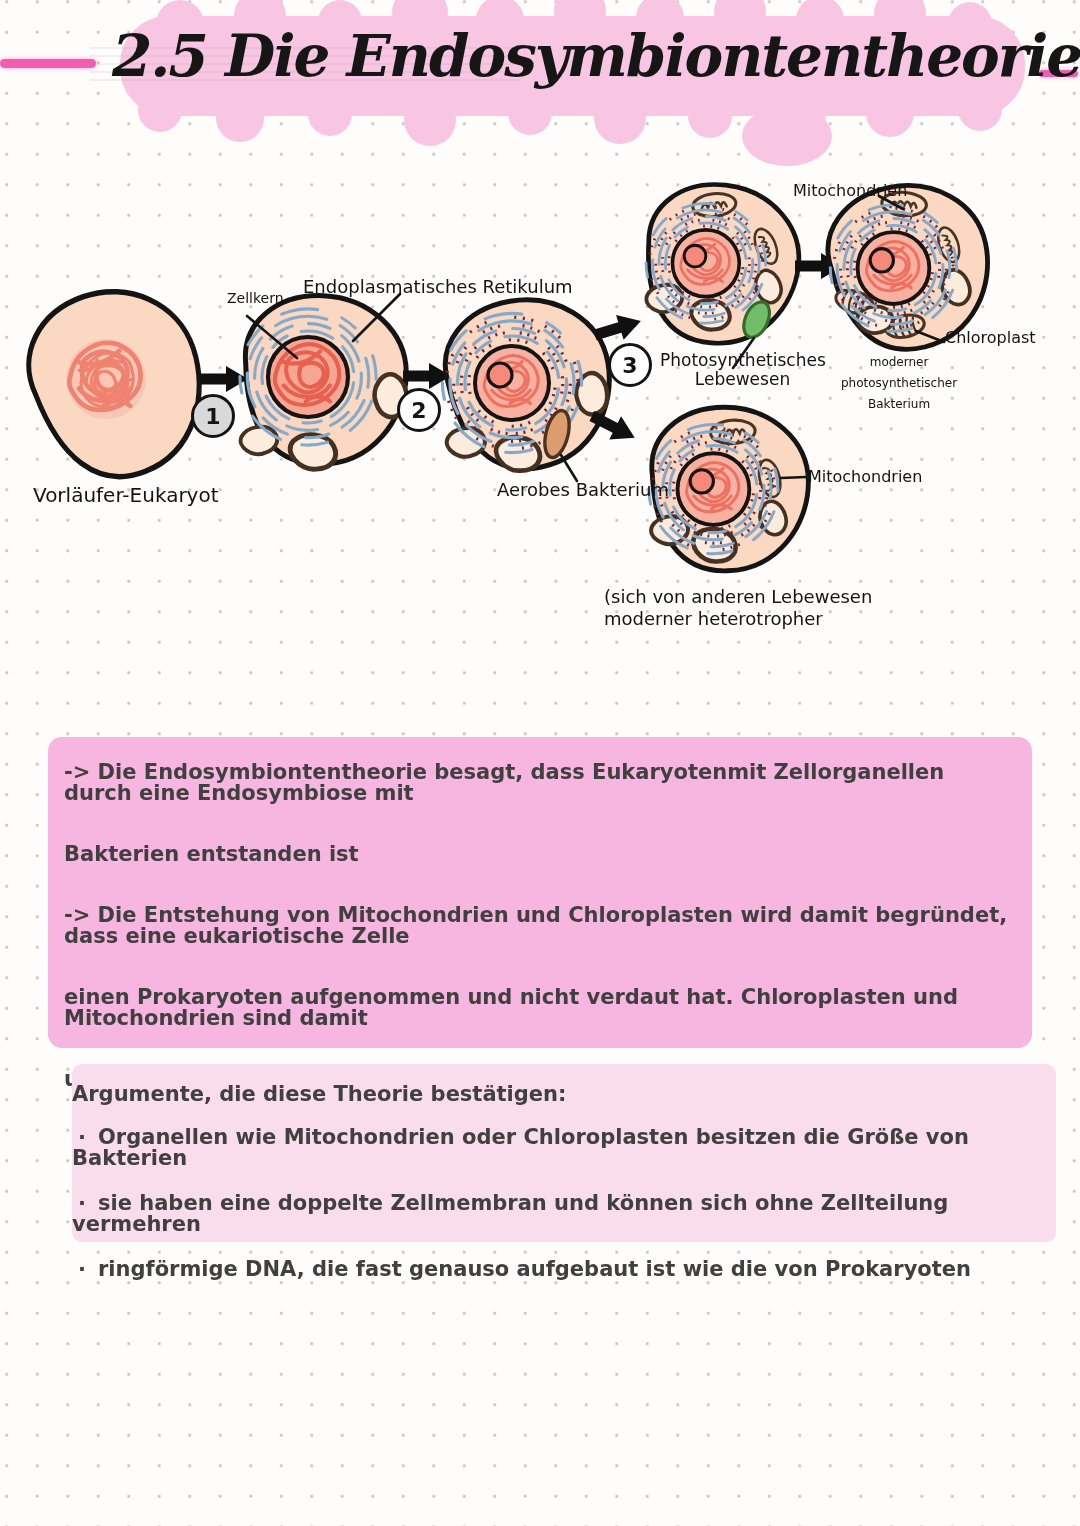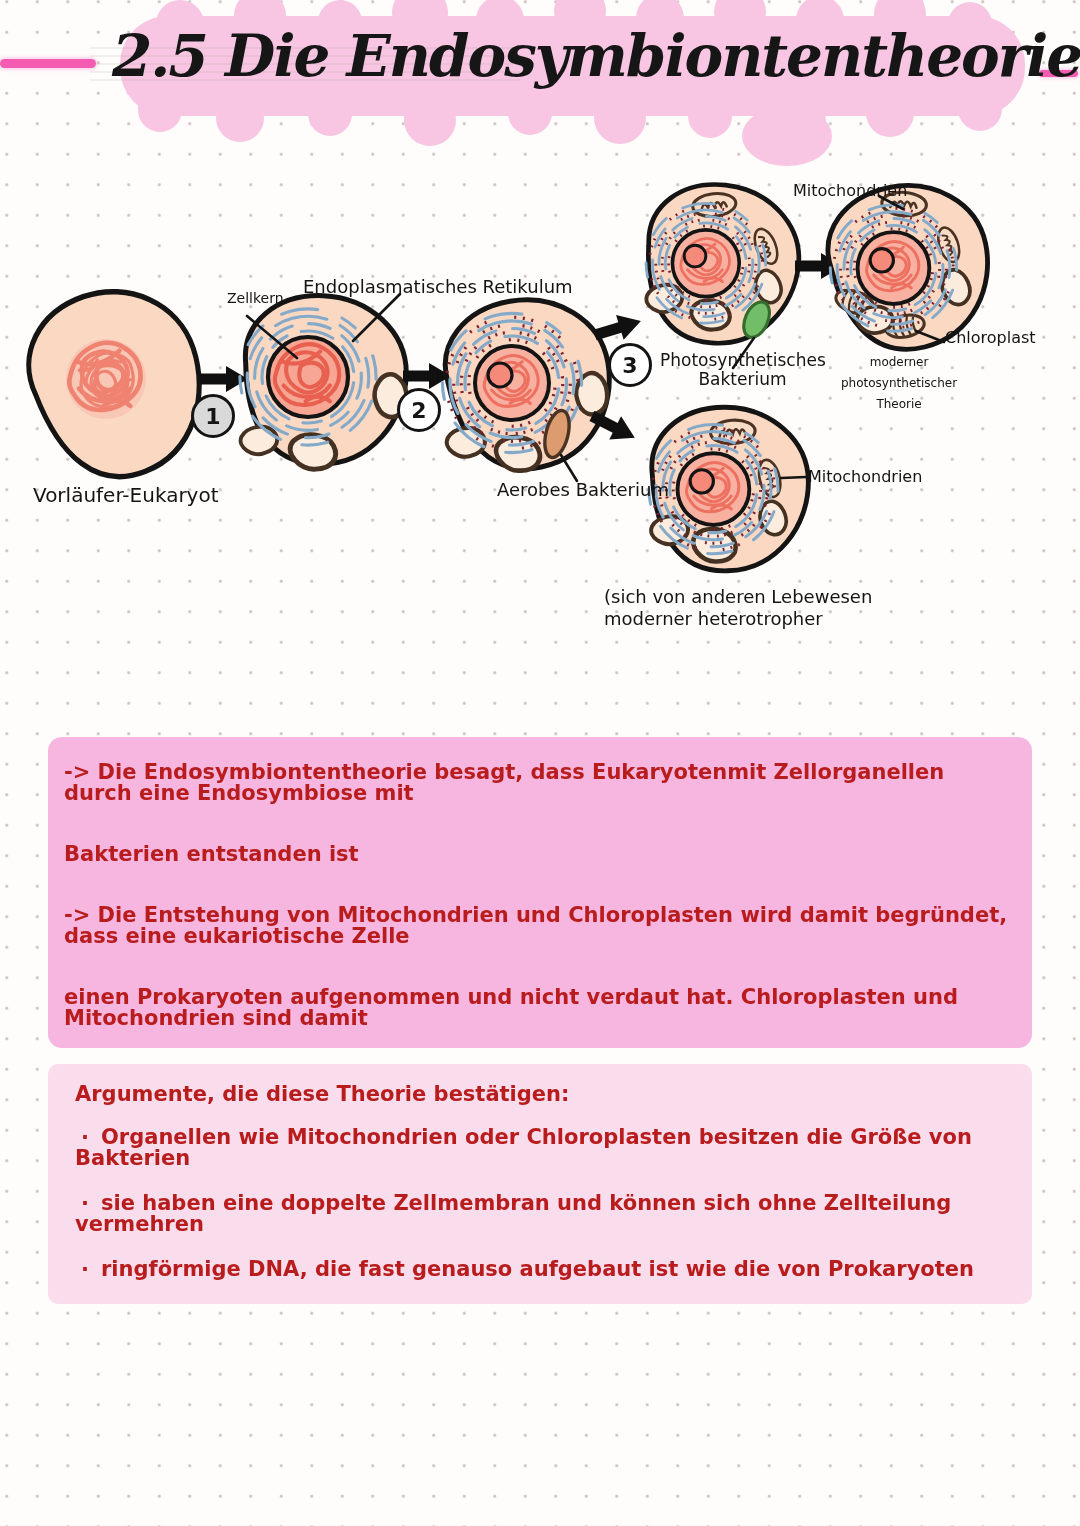--- a/index.html
+++ b/index.html
@@ -39,24 +39,24 @@
   #lbl-modern-hetero{left:604px;top:586px;font-size:18px;line-height:22px;}
   .step{
     position:absolute;width:38px;height:38px;border:3.2px solid #141414;border-radius:50%;
     display:flex;align-items:center;justify-content:center;background:#fff;
     font-weight:700;font-size:22px;
   }
   #step1{left:191px;top:394px;background:#d9d9d9;}
   #step2{left:397px;top:388px;}
   #step3{left:608px;top:343px;}
   
-  .box{position:absolute;left:48px;width:984px;box-sizing:border-box;color:#b91c1c;}
+  .box{position:absolute;left:48px;width:984px;box-sizing:border-box;color:#404040;}
   .box1{top:737px;height:311px;background:#f7b6e0;border-radius:14px;padding:25px 18px 0 16px;}
   .box1 p{margin:0 0 40px;font-size:21px;line-height:21px;font-weight:700;}
-  .box2{top:1064px;height:240px;background:#fadded;border-radius:10px;padding:20px 14px 0 27px;}
+  .box2{top:1064px;height:178px;background:#fadded;border-radius:10px;padding:20px 14px 0 0;margin-left:24px;}
   .box2 .heading{margin:0 0 22px;font-size:21px;line-height:21px;font-weight:700;}
   .box2 .bullet{margin:0 0 24px;font-size:21px;line-height:21px;font-weight:700;}
   .box2 .dot{margin:0 12px 0 6px;}
 </style>
 </head>
 <body>
 
 <div class="page">
 
   <svg class="title-svg" width="1080" height="175" viewBox="0 0 1080 175">
@@ -238,28 +238,28 @@
       <path d="M781,478 L806,477"></path>
     </g>
   </svg>
 
   <div class="lbl" id="lbl-vorlaeufer">Vorläufer-Eukaryot</div>
   <div class="lbl" id="lbl-zellkern">Zellkern</div>
   <div class="lbl" id="lbl-er">Endoplasmatisches Retikulum</div>
   <div class="lbl" id="lbl-aerobes">Aerobes Bakterium</div>
   <div class="lbl" id="lbl-photo">
     <div>Photosynthetisches</div>
-    <div>Bakterium</div>
+    <div>Lebewesen</div>
   </div>
   <div class="lbl" id="lbl-mito-top">Mitochondrien</div>
   <div class="lbl" id="lbl-chloroplast">Chloroplast</div>
   <div class="lbl" id="lbl-modern-photo">
     <div>moderner</div>
     <div>photosynthetischer</div>
-    <div>Theorie</div>
+    <div>Bakterium</div>
   </div>
   <div class="lbl" id="lbl-mito-bottom">Mitochondrien</div>
   <div class="lbl" id="lbl-modern-hetero">
     <div>(sich von anderen Lebewesen</div>
     <div>moderner heterotropher</div>
   </div>
 
   <div class="step" id="step1">1</div>
   <div class="step" id="step2">2</div>
   <div class="step" id="step3">3</div>

